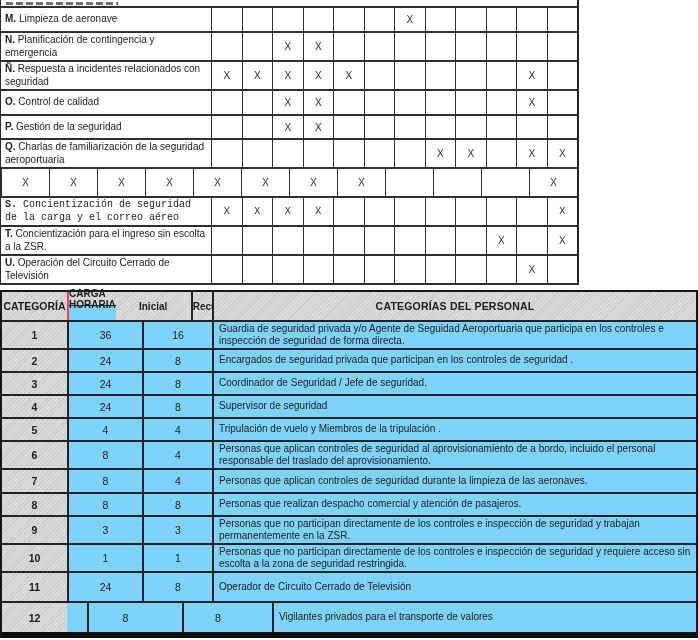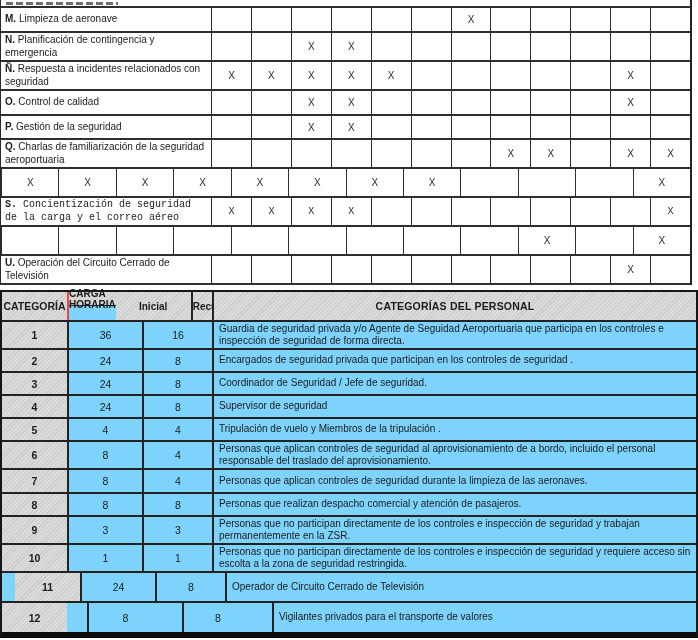--- a/index.html
+++ b/index.html
@@ -6,21 +6,21 @@
   body{
     width:698px;height:640px;overflow:hidden;
     font-family:"Liberation Sans", sans-serif;
     color:#1b1b1b;
     -webkit-font-smoothing:antialiased;
   }
   .page{position:relative;width:698px;height:640px;background:#fff;}
 
   
   .top-table{
-    position:absolute;left:0;top:0;width:692px;
+    position:absolute;left:0;top:0;width:579px;
     border-left:1px solid #2a2a2a;border-right:2px solid #222;
     box-sizing:border-box;
   }
   .t-row{display:flex;box-sizing:border-box;border-bottom:2px solid #2e2e2e;}
   .t-label{
     width:210px;box-sizing:border-box;
     padding:1px 4px 1px 4px;
     font-size:10px;line-height:12.5px;
     display:flex;align-items:center;
   }
@@ -320,20 +320,23 @@
             <div class="t-cell"></div>
             <div class="t-cell"></div>
             <div class="t-cell"></div>
             <div class="t-cell"></div>
             <div class="t-cell">
               <span>X</span>
             </div>
           </div>
         </div>
         <div class="t-row" style="height: 29px;">
+          <div class="t-label">
+            <span><span class="pfx">T. </span>Concientización para el ingreso sin escolta a la ZSR.</span>
+          </div>
           <div class="t-cells">
             <div class="t-cell"></div>
             <div class="t-cell"></div>
             <div class="t-cell"></div>
             <div class="t-cell"></div>
             <div class="t-cell"></div>
             <div class="t-cell"></div>
             <div class="t-cell"></div>
             <div class="t-cell"></div>
             <div class="t-cell"></div>
@@ -456,21 +459,21 @@
           </div>
         </div>
         <div class="b-row" style="height: 28px;">
           <div class="b-cat shade">10</div>
           <div class="b-ini">1</div>
           <div class="b-rec">1</div>
           <div class="b-desc">
             <span>Personas que no participan directamente de los controles e inspección de seguridad y requiere acceso sin escolta a la zona de seguridad restringida.</span>
           </div>
         </div>
-        <div class="b-row" style="height: 30px; padding-left: 13px;">
+        <div class="b-row" style="height: 30px;">
           <div class="b-cat shade">11</div>
           <div class="b-ini">24</div>
           <div class="b-rec">8</div>
           <div class="b-desc">
             <span>Operador de Circuito Cerrado de Televisión</span>
           </div>
         </div>
         <div class="b-row" style="height: 31px; gap: 20px;">
           <div class="b-cat shade">12</div>
           <div class="b-ini">8</div>

